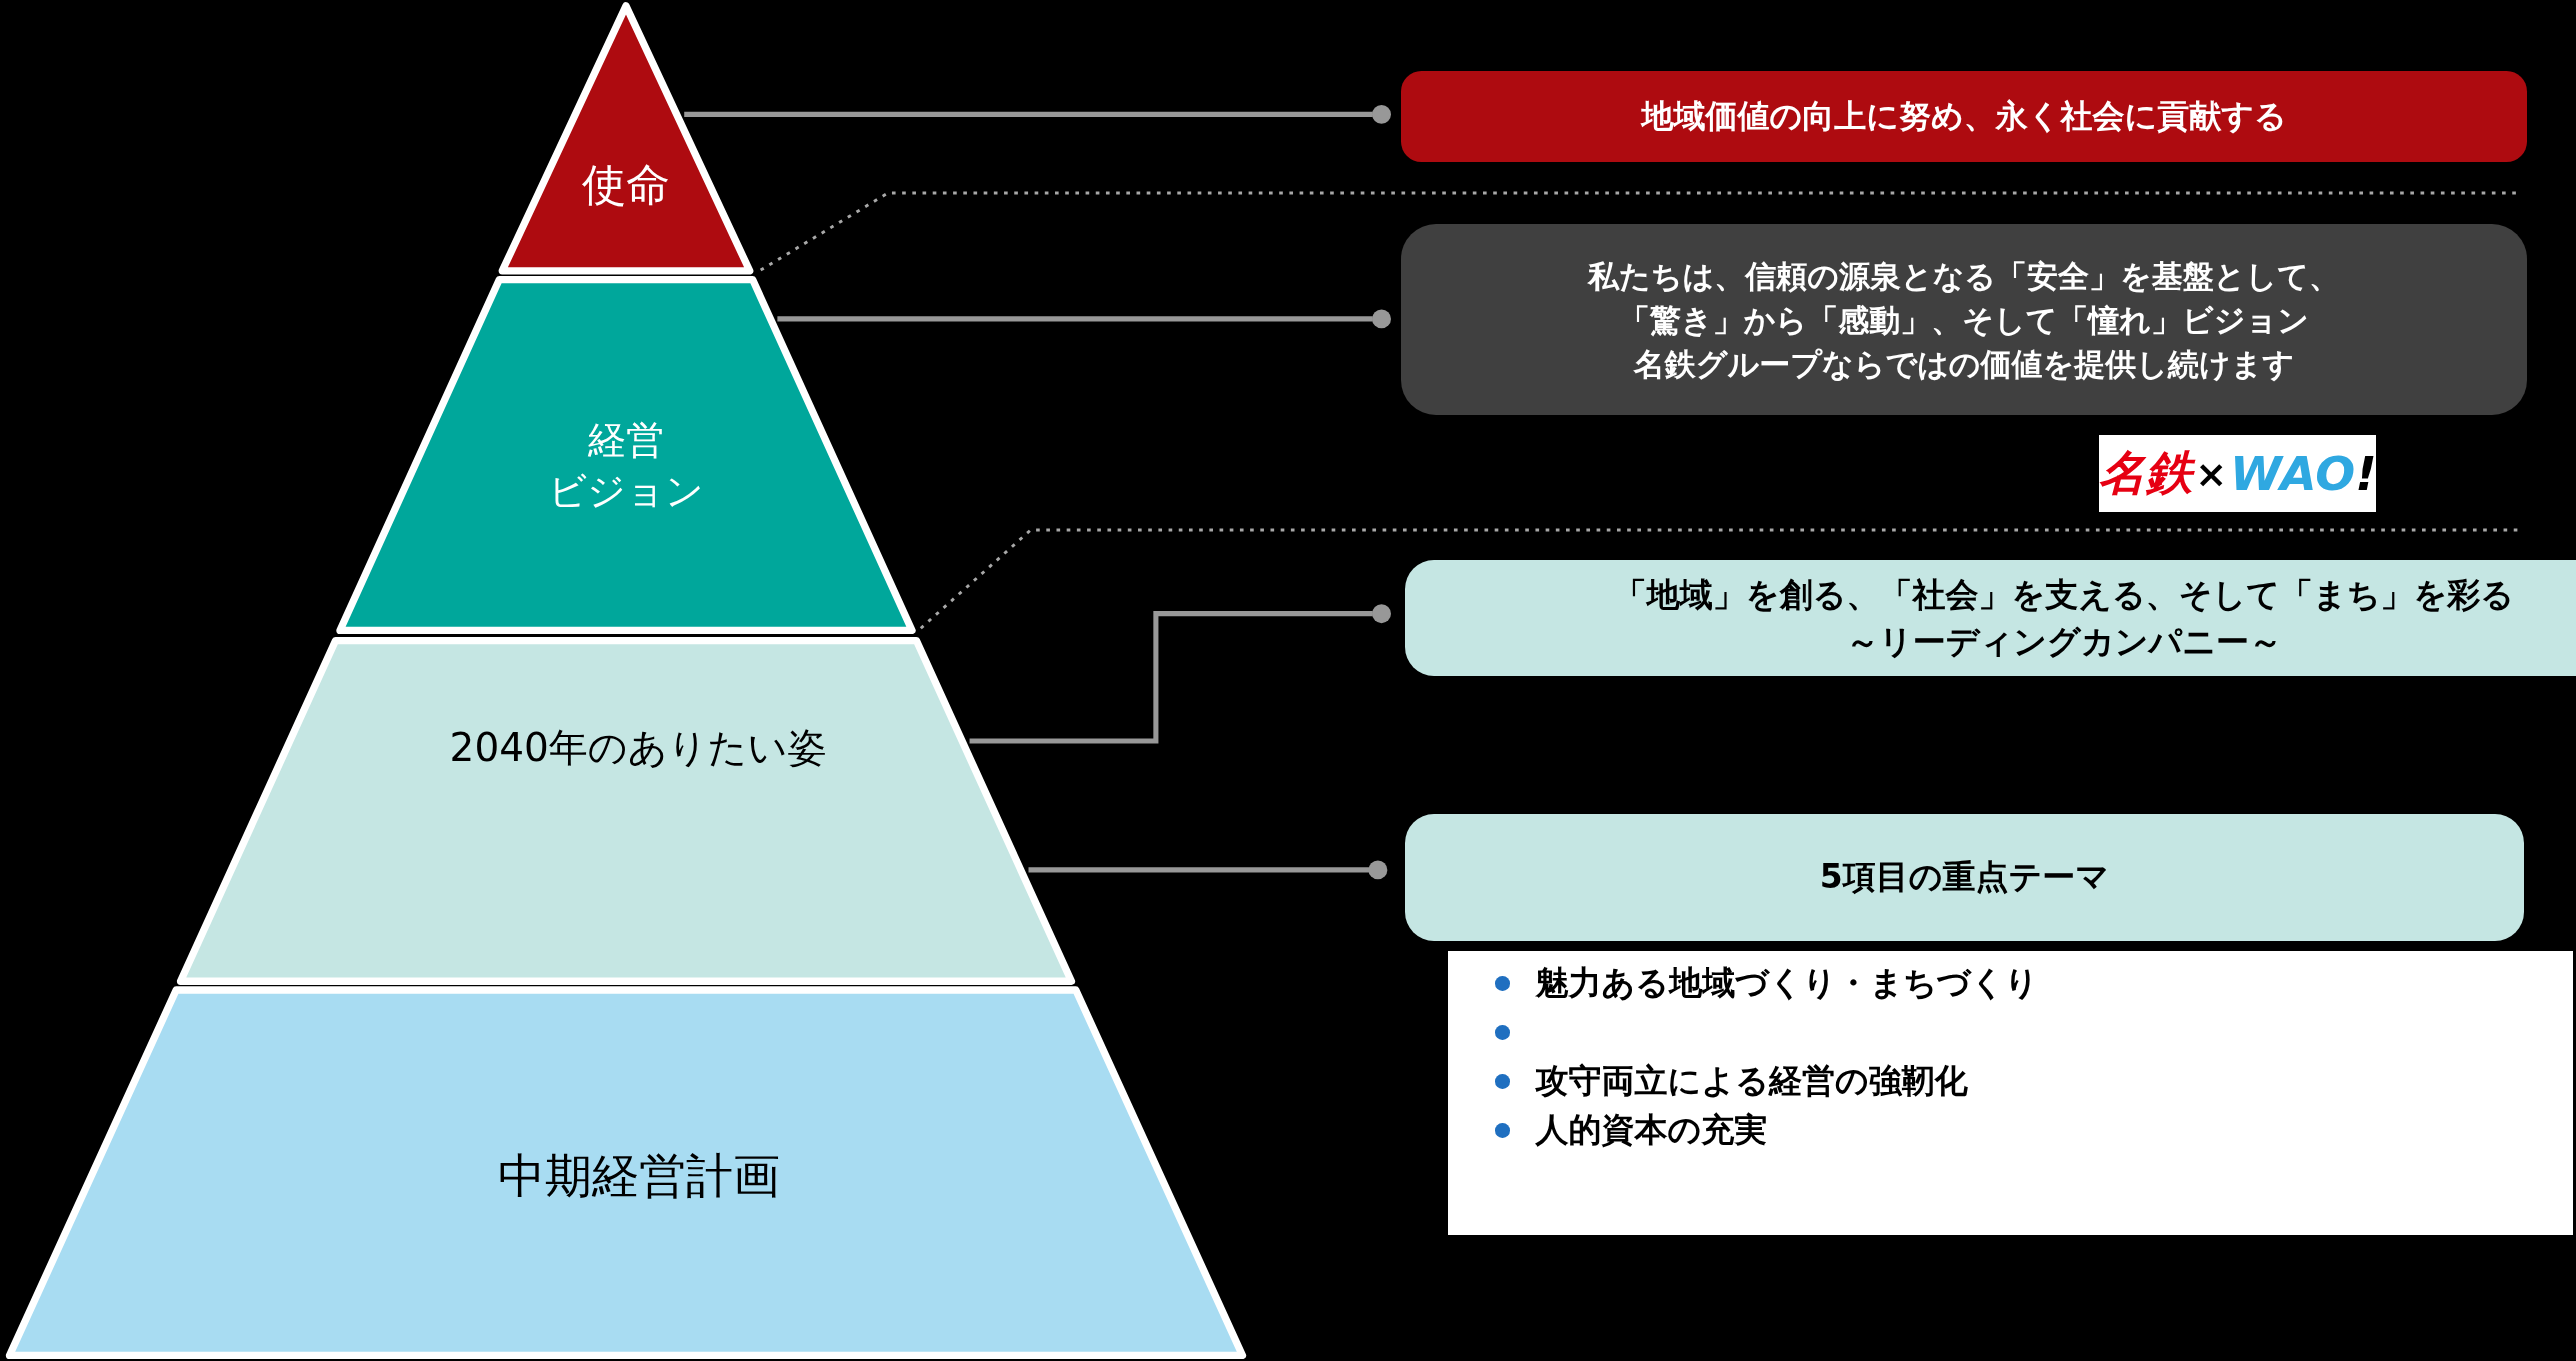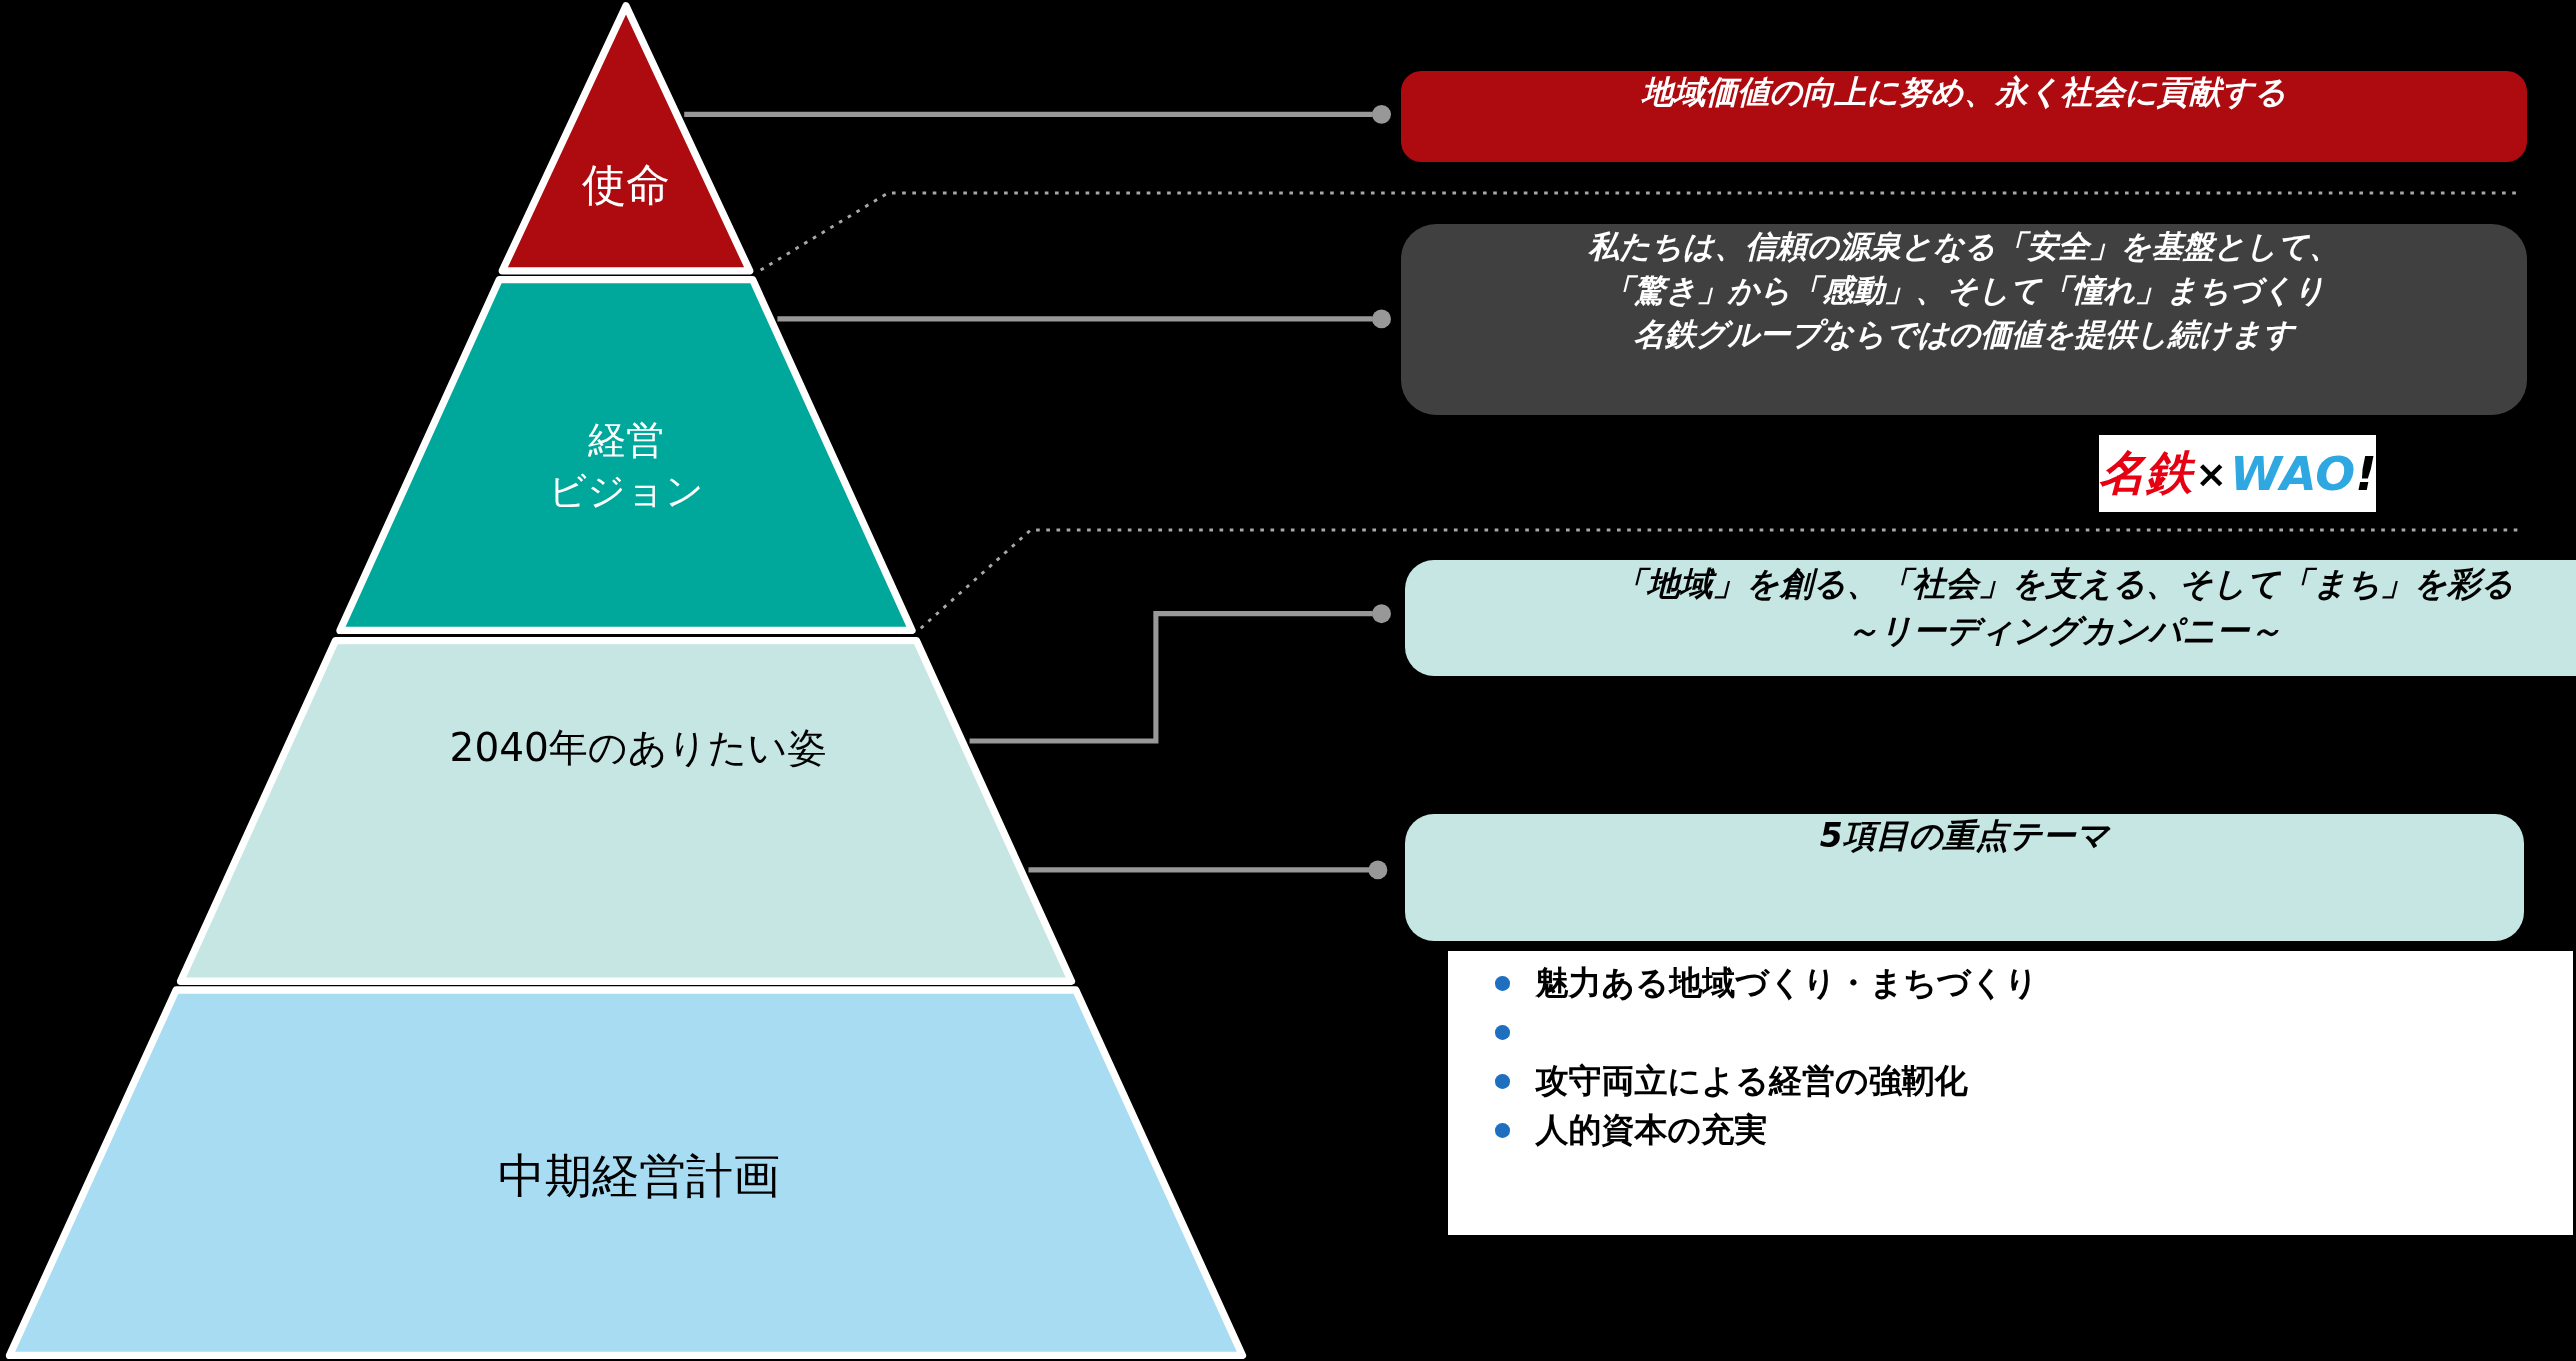--- a/index.html
+++ b/index.html
@@ -19,23 +19,23 @@
     text-align:center;
   }
   .lab-white{color:#ffffff;text-align:right;}
   .lab-black{color:#000000;margin-left:12px;}
 
   .callout{
     position:absolute;
     display:flex;
     flex-direction:column;
     align-items:center;
+    justify-content:center;
     text-align:center;
     white-space:nowrap;
-    font-style:italic;
   }
   .box-red{
     left:1401px;top:71px;width:1126px;height:91px;
     background:#AE0B10;border-radius:20.4px;
     color:#fff;font-size:32px;font-weight:600;
   }
   .box-teal{
     left:1401px;top:224px;width:1126px;height:191px;
     background:#404040;border-radius:35px;
     color:#fff;font-size:31px;font-weight:600;line-height:44px;
@@ -115,21 +115,21 @@
   <div class="pyr-label lab-white" style="left:626px;top:491px;font-size:38px;">ビジョン</div>
   <div class="pyr-label lab-black" style="left:626px;top:748px;font-size:39px;">2040年のありたい姿</div>
   <div class="pyr-label lab-black" style="left:627px;top:1176px;font-size:47px;">中期経営計画</div>
 
   <div class="callout box-red">
     <div>地域価値の向上に努め、永く社会に貢献する</div>
   </div>
 
   <div class="callout box-teal">
     <div>私たちは、信頼の源泉となる「安全」を基盤として、</div>
-    <div>「驚き」から「感動」、そして「憧れ」まちづくり</div>
+    <div>「驚き」から「感動」、そして「憧れ」ビジョン</div>
     <div>名鉄グループならではの価値を提供し続けます</div>
   </div>
 
   <div class="logo-box">
     <span class="logo-red">名鉄</span>
     <span class="logo-x">×</span>
     <span class="logo-blue">WAO</span>
     <span class="logo-bang">!</span>
   </div>
 

